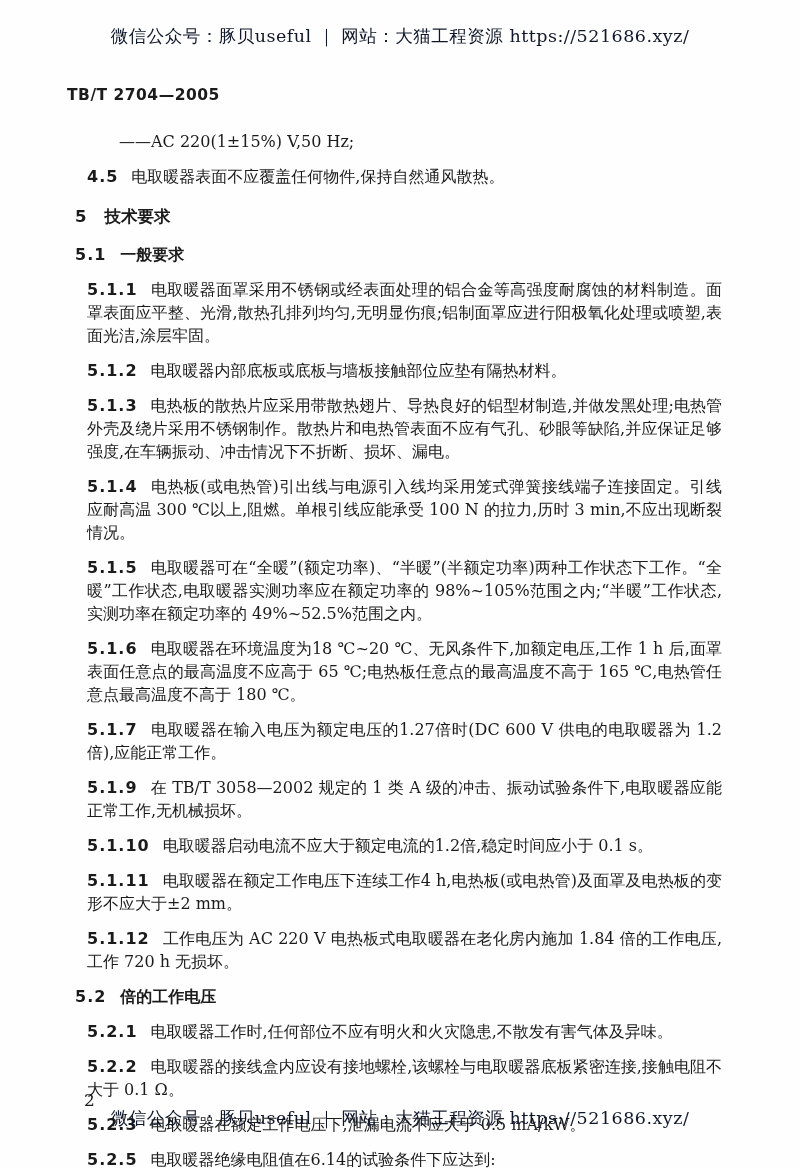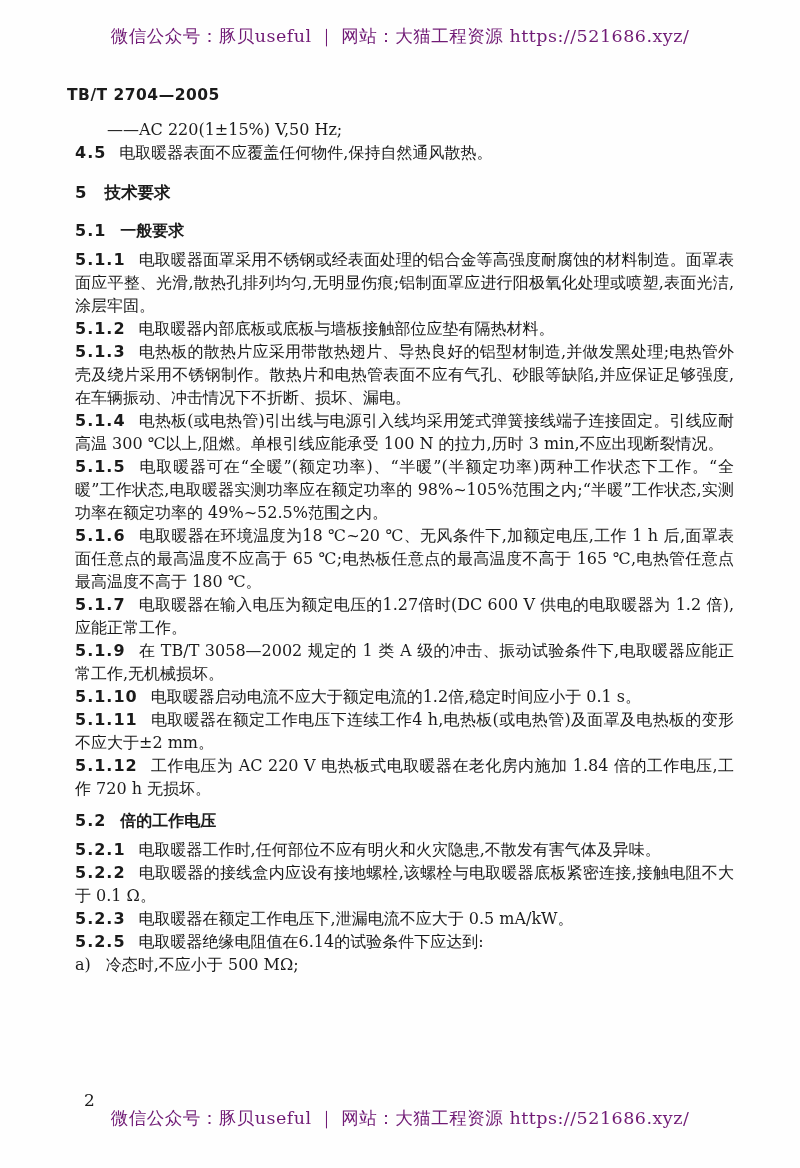--- a/index.html
+++ b/index.html
@@ -8,40 +8,40 @@
     background: #fefefe;
     color: #1b1b1b;
     font-family: "DejaVu Serif", "Liberation Serif", serif;
     overflow: hidden;
   }
   .page { position: relative; width: 800px; height: 1168px; }
 
   .wm {
     position: absolute; left: 0; width: 800px;
     text-align: center;
-    color: #701a75;
+    color: #0f172a;
     font-size: 17.5px;
     letter-spacing: 0.5px;
     font-family: "DejaVu Serif", "Liberation Serif", serif;
   }
   .wm-top { top: 24px; }
   .wm-bottom { top: 1106px; }
 
   .doc-num {
     position: absolute; left: 67px; top: 86px;
     font-family: "DejaVu Sans", "Liberation Sans", sans-serif;
     font-weight: bold; font-size: 15.5px; letter-spacing: 0.5px;
   }
 
   .content {
     position: absolute; left: 75px; top: 118px; width: 659px;
     font-size: 16px; line-height: 23px;
     text-align: justify;
   }
-  .content p, .content h2, .content h3 { margin: 0; padding: 0; }
+  .content p, .content h2, .content h3 { margin: 12px; padding: 0; }
 
   .dash { text-indent: 32px; }
 
   .num {
     font-family: "DejaVu Sans", "Liberation Sans", sans-serif;
     font-weight: bold; letter-spacing: 1px; margin-right: 13px;
     white-space: nowrap;
   }
 
   .h-main {

